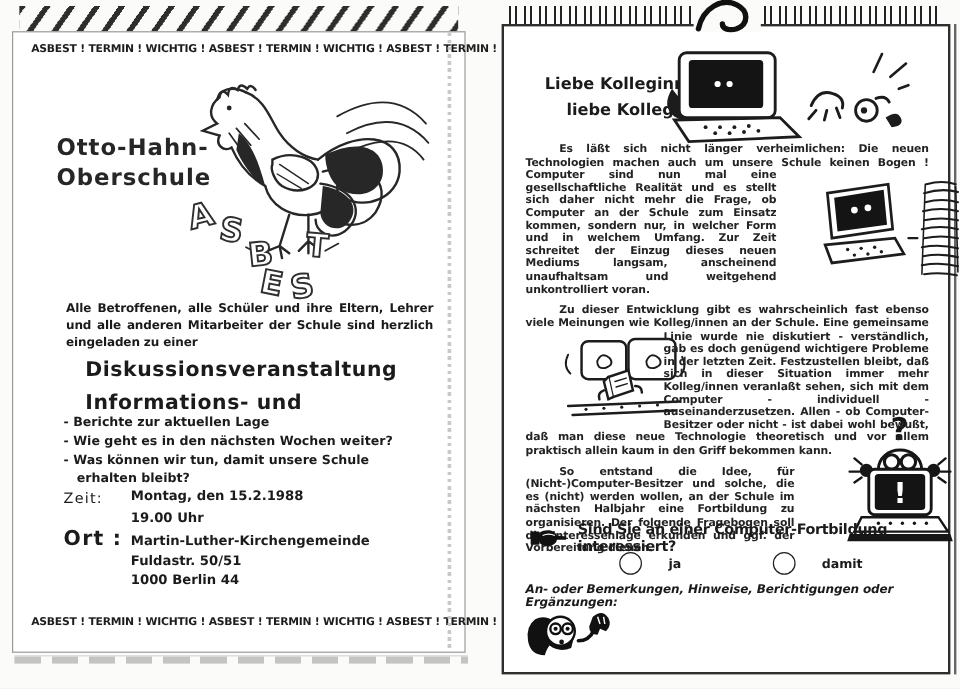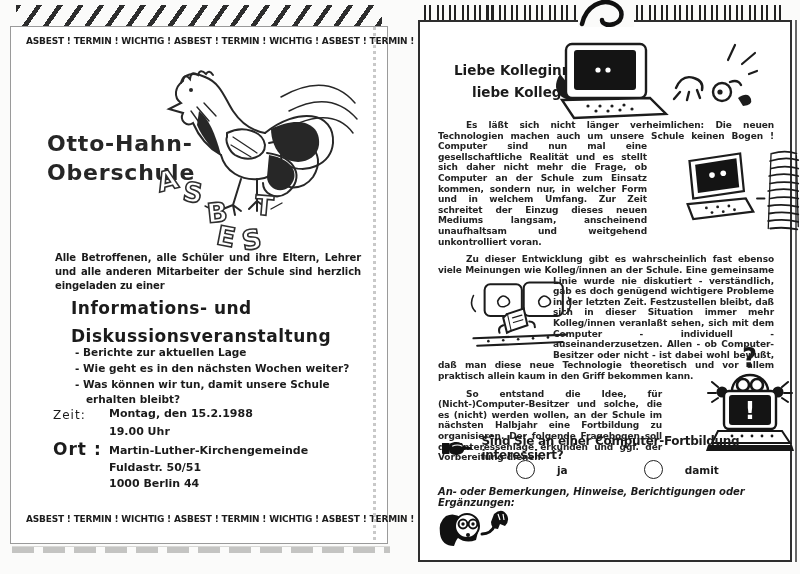--- a/index.html
+++ b/index.html
@@ -14,36 +14,36 @@
   .left-binding{position:absolute;left:16px;top:5px;width:366px;height:23px;
               background:repeating-linear-gradient(125deg,#2d2d2d 0 4.5px,transparent 4.5px 17px);
               border-bottom:1px dotted #c2c2c2;}
   .left-bottom-edge{position:absolute;left:12px;top:546px;width:378px;height:6px;
               border-top:1px solid #d8d8d6;
               background:repeating-linear-gradient(90deg,#c4c4c2 0 22px,transparent 22px 31px);}
   .banner{position:absolute;left:15px;white-space:nowrap;font-size:9px;font-weight:bold;
           letter-spacing:-0.2px;color:#1d1d1d;}
   .banner.top{top:9px;}
   .banner.bottom{top:487px;}
-  .school-name{position:absolute;left:36px;top:84px;font-size:22px;font-weight:bold;
-          letter-spacing:0.8px;line-height:1.3;color:#262626;margin-top:19px;}
+  .school-name{position:absolute;left:36px;top:84px;font-size:19px;font-weight:bold;
+          letter-spacing:0.8px;line-height:1.3;color:#262626;}
   .rooster{position:absolute;left:118px;top:32px;}
   .asbest-letter{position:absolute;font-size:27px;font-weight:bold;color:#fff;
           -webkit-text-stroke:1.6px #2f2f2f;}
   .al1{left:146px;top:138px;transform:rotate(-14deg);}
   .al2{left:172px;top:150px;transform:rotate(9deg);}
   .al3{left:196px;top:170px;transform:rotate(-6deg);}
   .al4{left:244px;top:163px;transform:rotate(5deg);}
   .al5{left:206px;top:194px;transform:rotate(11deg);}
   .al6{left:231px;top:197px;transform:rotate(-9deg);}
   .invite{position:absolute;left:44px;top:224px;width:306px;font-size:10px;font-weight:bold;
           line-height:1.42;text-align:justify;letter-spacing:-0.1px;}
   .event-title{position:absolute;left:60px;top:268px;font-size:17px;font-weight:bold;
           letter-spacing:0.5px;line-height:1.62;}
-  .agenda{position:absolute;left:42px;top:318px;font-size:10.5px;font-weight:bold;line-height:1.5;margin-left:22px;}
+  .agenda{position:absolute;left:42px;top:318px;font-size:10.5px;font-weight:bold;line-height:1.5;}
   .agenda .indent{padding-left:11px;}
   .zeit-label{position:absolute;left:42px;top:381px;font-size:12px;font-weight:normal;letter-spacing:1px;}
   .zeit-value{position:absolute;left:98px;top:378px;font-size:11px;font-weight:bold;line-height:1.65;}
   .ort-label{position:absolute;left:42px;top:412px;font-size:17px;font-weight:bold;letter-spacing:1px;}
   .ort-value{position:absolute;left:98px;top:416px;font-size:11px;font-weight:bold;line-height:1.5;}
 
   
   .right-sheet{position:absolute;left:418px;top:20px;width:370px;height:538px;background:#fff;
           border:2px solid #2e2e2e;}
   .right-sheet::before{content:"";position:absolute;top:-2px;bottom:-2px;right:-7px;width:2px;background:#666;}
@@ -119,22 +119,22 @@
     <span class="asbest-letter al1">A</span>
     <span class="asbest-letter al2">S</span>
     <span class="asbest-letter al3">B</span>
     <span class="asbest-letter al4">T</span>
     <span class="asbest-letter al5">E</span>
     <span class="asbest-letter al6">S</span>
 
     <div class="invite">Alle Betroffenen, alle Schüler und ihre Eltern, Lehrer und alle anderen Mitarbeiter der Schule sind herzlich eingeladen zu einer</div>
 
     <div class="event-title">
+      <div>Diskussionsveranstaltung</div>
       <div>Informations- und</div>
-      <div>Diskussionsveranstaltung</div>
     </div>
 
     <div class="agenda">
       <div>- Berichte zur aktuellen Lage</div>
       <div>- Wie geht es in den nächsten Wochen weiter?</div>
       <div>- Was können wir tun, damit unsere Schule</div>
       <div class="indent">erhalten bleibt?</div>
     </div>
 
     <div class="zeit-label">Zeit:</div>

